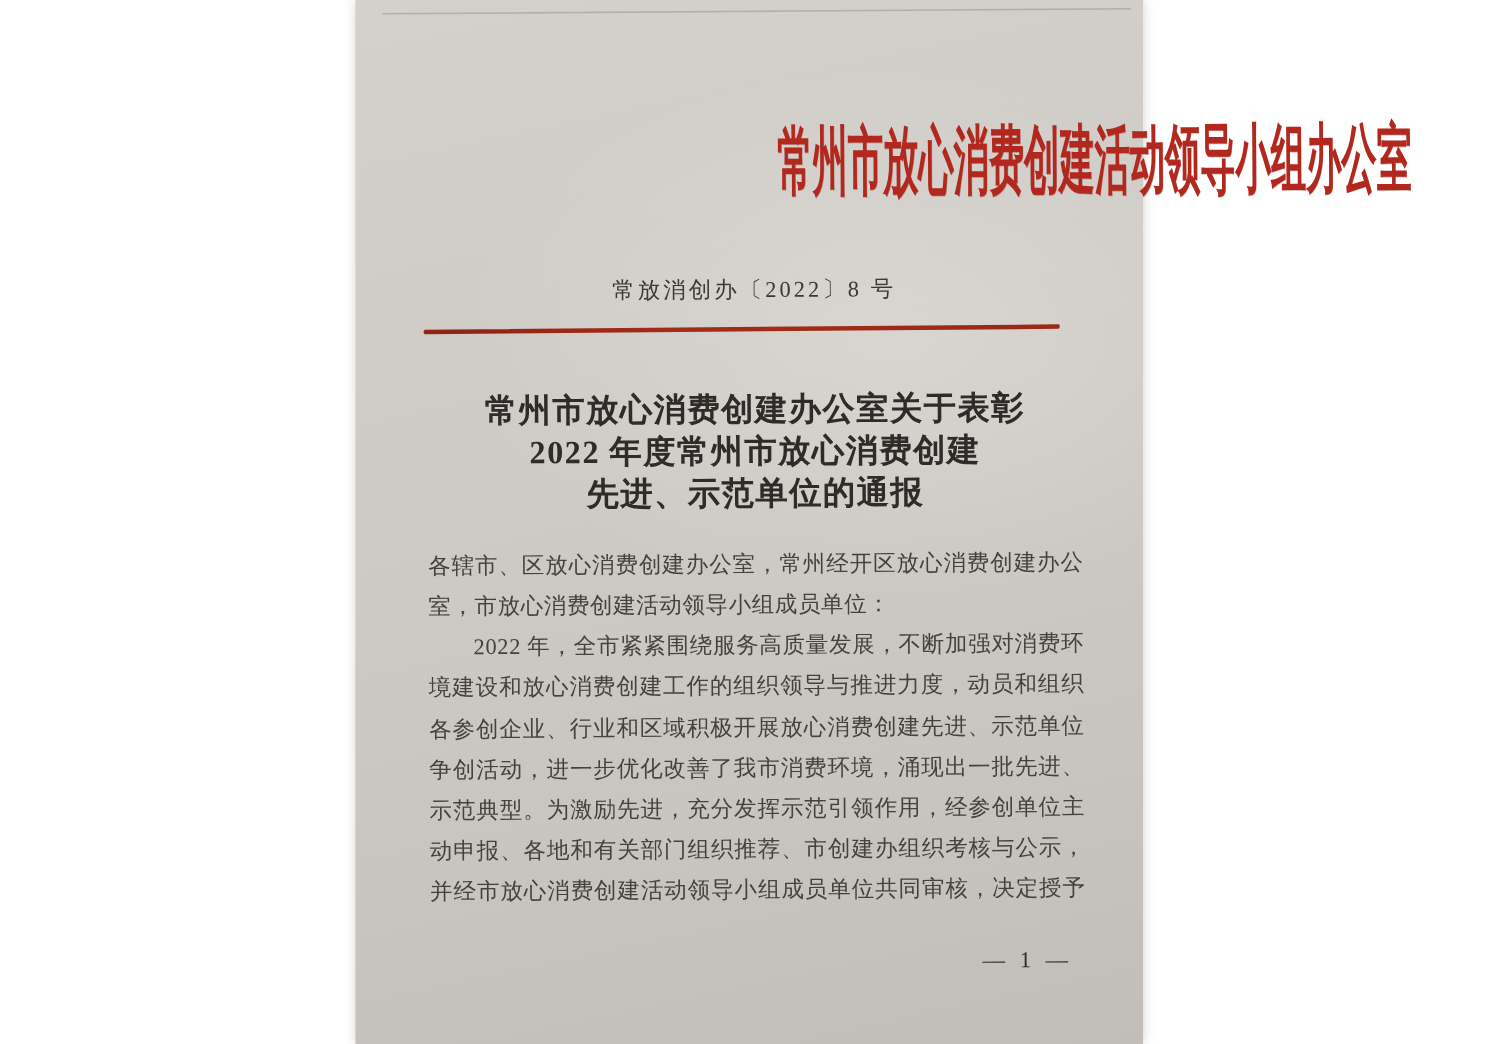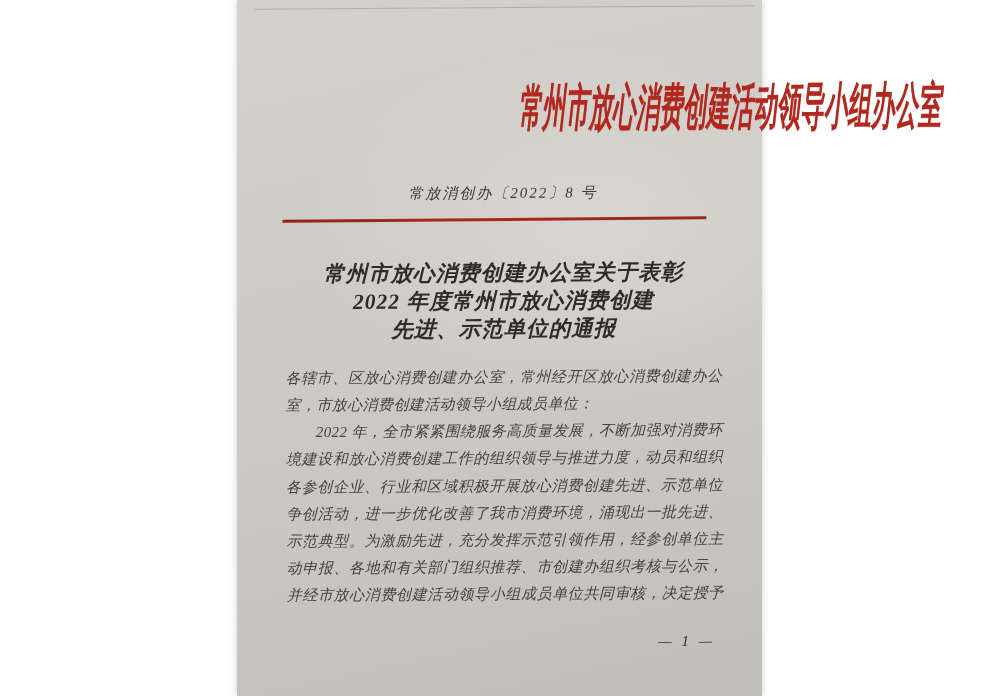--- a/index.html
+++ b/index.html
@@ -18,21 +18,20 @@
   .paper {
     position: absolute;
     left: 237px;
     top: 0;
     width: 525px;
     height: 696px;
     background:
       radial-gradient(ellipse 420px 260px at 68% 32%, rgba(255,255,255,0.22), rgba(255,255,255,0) 70%),
       linear-gradient(168deg, #d4d0cb 0%, #d0ccc7 25%, #cdc9c4 50%, #c8c4bf 75%, #c1bdb8 100%);
     box-shadow: 0 0 7px rgba(90,85,80,0.28);
-    font-style: italic;
   }
   .page-edge {
     position: absolute;
     top: 7px;
     left: 18px;
     right: 8px;
     height: 1px;
     background: rgba(125,120,112,0.38);
     transform: rotate(-0.4deg);
   }

